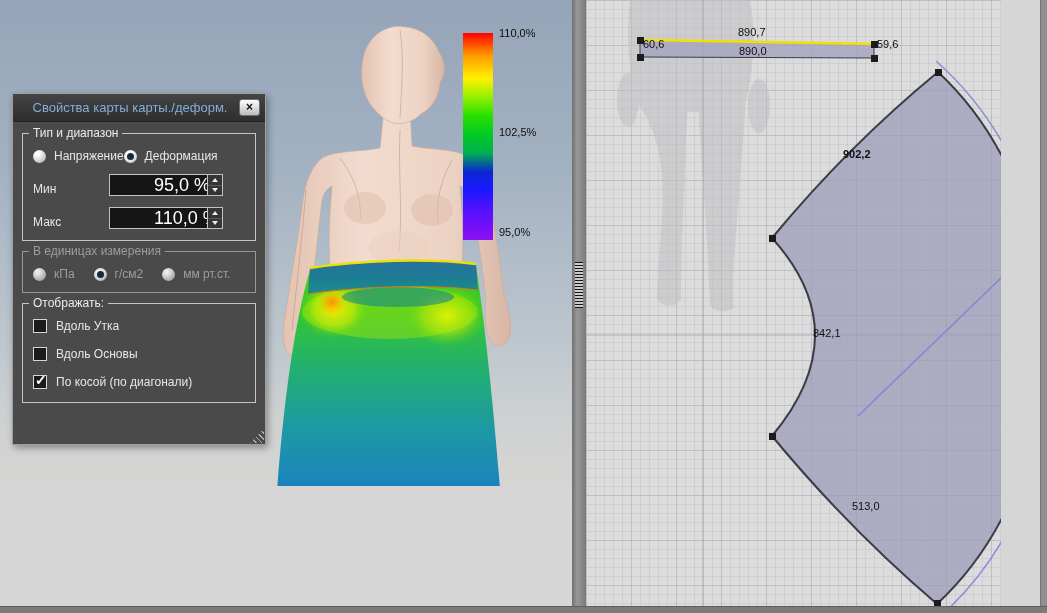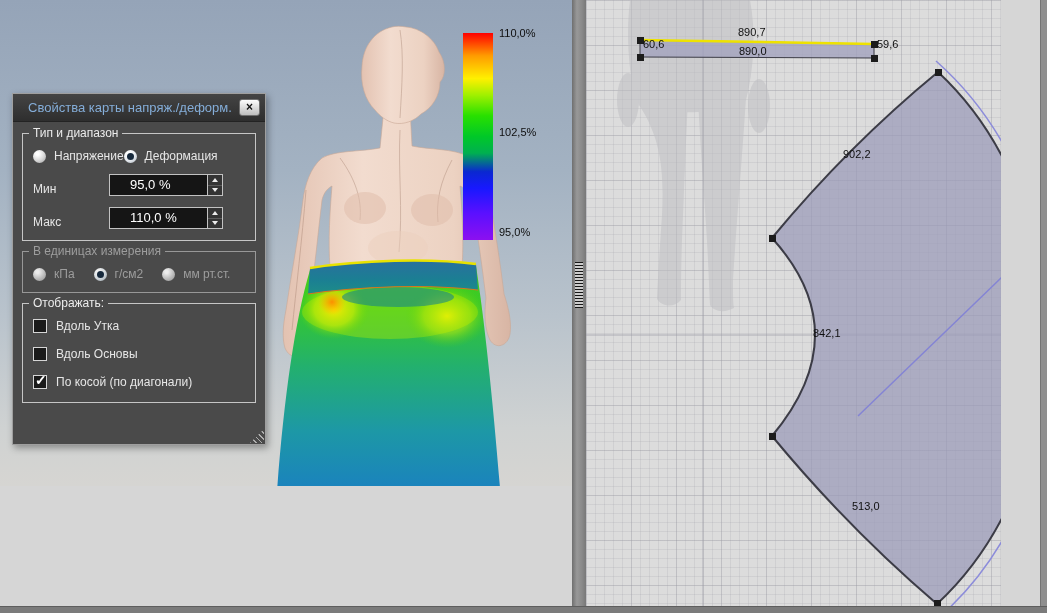--- a/index.html
+++ b/index.html
@@ -53,21 +53,21 @@
   .radio{
     width:13px;height:13px;border-radius:50%;flex:none;
     background:radial-gradient(circle at 35% 30%, #ffffff 12%, #d6d6d6 55%, #9c9c9c 100%);
   }
   .radio.sel{position:relative;background:radial-gradient(circle at 35% 30%, #ffffff 12%, #e9edf1 50%, #aab4be 100%);}
   .radio.sel::after{content:"";position:absolute;inset:3px;border-radius:50%;background:#16293c;}
   .rlabel{font-size:12px;color:#e6e6e6;white-space:nowrap;}
   .field-row{display:flex;align-items:flex-end;margin-top:11px;}
   .flabel{width:76px;font-size:12px;color:#e6e6e6;}
   .input{position:relative;width:114px;height:22px;background:#151515;border:1px solid #c2c2c2;}
-  .ival{font-size:13px;color:#fff;line-height:20px;padding-left:20px;}
+  .ival{font-size:18px;color:#fff;line-height:20px;padding-left:8px;margin-left:36px;}
   .spin{position:absolute;top:0;right:0;bottom:0;width:15px;border-left:1px solid #c2c2c2;display:flex;flex-direction:column;}
   .spin-btn{flex:1;background:#343434;display:flex;align-items:center;justify-content:center;cursor:pointer;}
   .spin-btn + .spin-btn{border-top:1px solid #5a5a5a;}
   .tri-up{width:0;height:0;border-left:3px solid transparent;border-right:3px solid transparent;border-bottom:4px solid #ececec;}
   .tri-down{width:0;height:0;border-left:3px solid transparent;border-right:3px solid transparent;border-top:4px solid #ececec;}
   .group.disabled{border-color:#989898;}
   .group.disabled .legend{color:#9d9d9d;}
   .group.disabled .rlabel{color:#9d9d9d;}
   .group.disabled .radio{background:radial-gradient(circle at 35% 30%, #ececec 12%, #bcbcbc 55%, #8d8d8d 100%);}
   .group.disabled .radio.sel{background:radial-gradient(circle at 35% 30%, #f2f2f2 12%, #d4dade 50%, #97a1aa 100%);}
@@ -222,21 +222,21 @@
       </g>
     </svg>
 
     <div class="colorbar"></div>
     <div class="cb-label cb-max">110,0%</div>
     <div class="cb-label cb-mid">102,5%</div>
     <div class="cb-label cb-min">95,0%</div>
 
     <div class="dialog">
       <div class="titlebar">
-        <span class="dlg-title">Свойства карты напряж./деформ.</span>
+        <span class="dlg-title">Свойства карты карты./деформ.</span>
         <span class="close-btn">×</span>
       </div>
       <div class="dlg-body">
 
         <div class="group">
           <span class="legend">Тип и диапазон</span>
           <div class="radio-row" style="">
             <span class="radio-item">
               <span class="radio"></span>
               <span class="rlabel">Напряжение</span>
@@ -357,20 +357,20 @@
         <rect x="183" y="235" width="7" height="7"></rect>
         <rect x="183" y="433" width="7" height="7"></rect>
         <rect x="348" y="600" width="7" height="7"></rect>
       </g>
     </svg>
 
     <div class="m-label" style="left:152px;top:26px;">890,7</div>
     <div class="m-label" style="left:153px;top:45px;">890,0</div>
     <div class="m-label" style="left:57px;top:38px;">60,6</div>
     <div class="m-label" style="left:291px;top:38px;">59,6</div>
-    <div class="m-label" style="left:257px;top:148px;">902,2</div>
+    <div class="m-label" style="left:257px;top:148px;font-weight:bold;">902,2</div>
     <div class="m-label" style="left:227px;top:327px;">842,1</div>
     <div class="m-label" style="left:266px;top:500px;">513,0</div>
   </div>
 
   <div class="right-strip"></div>
   <div class="bottom-bar"></div>
 </div>
 
 </body></html>

